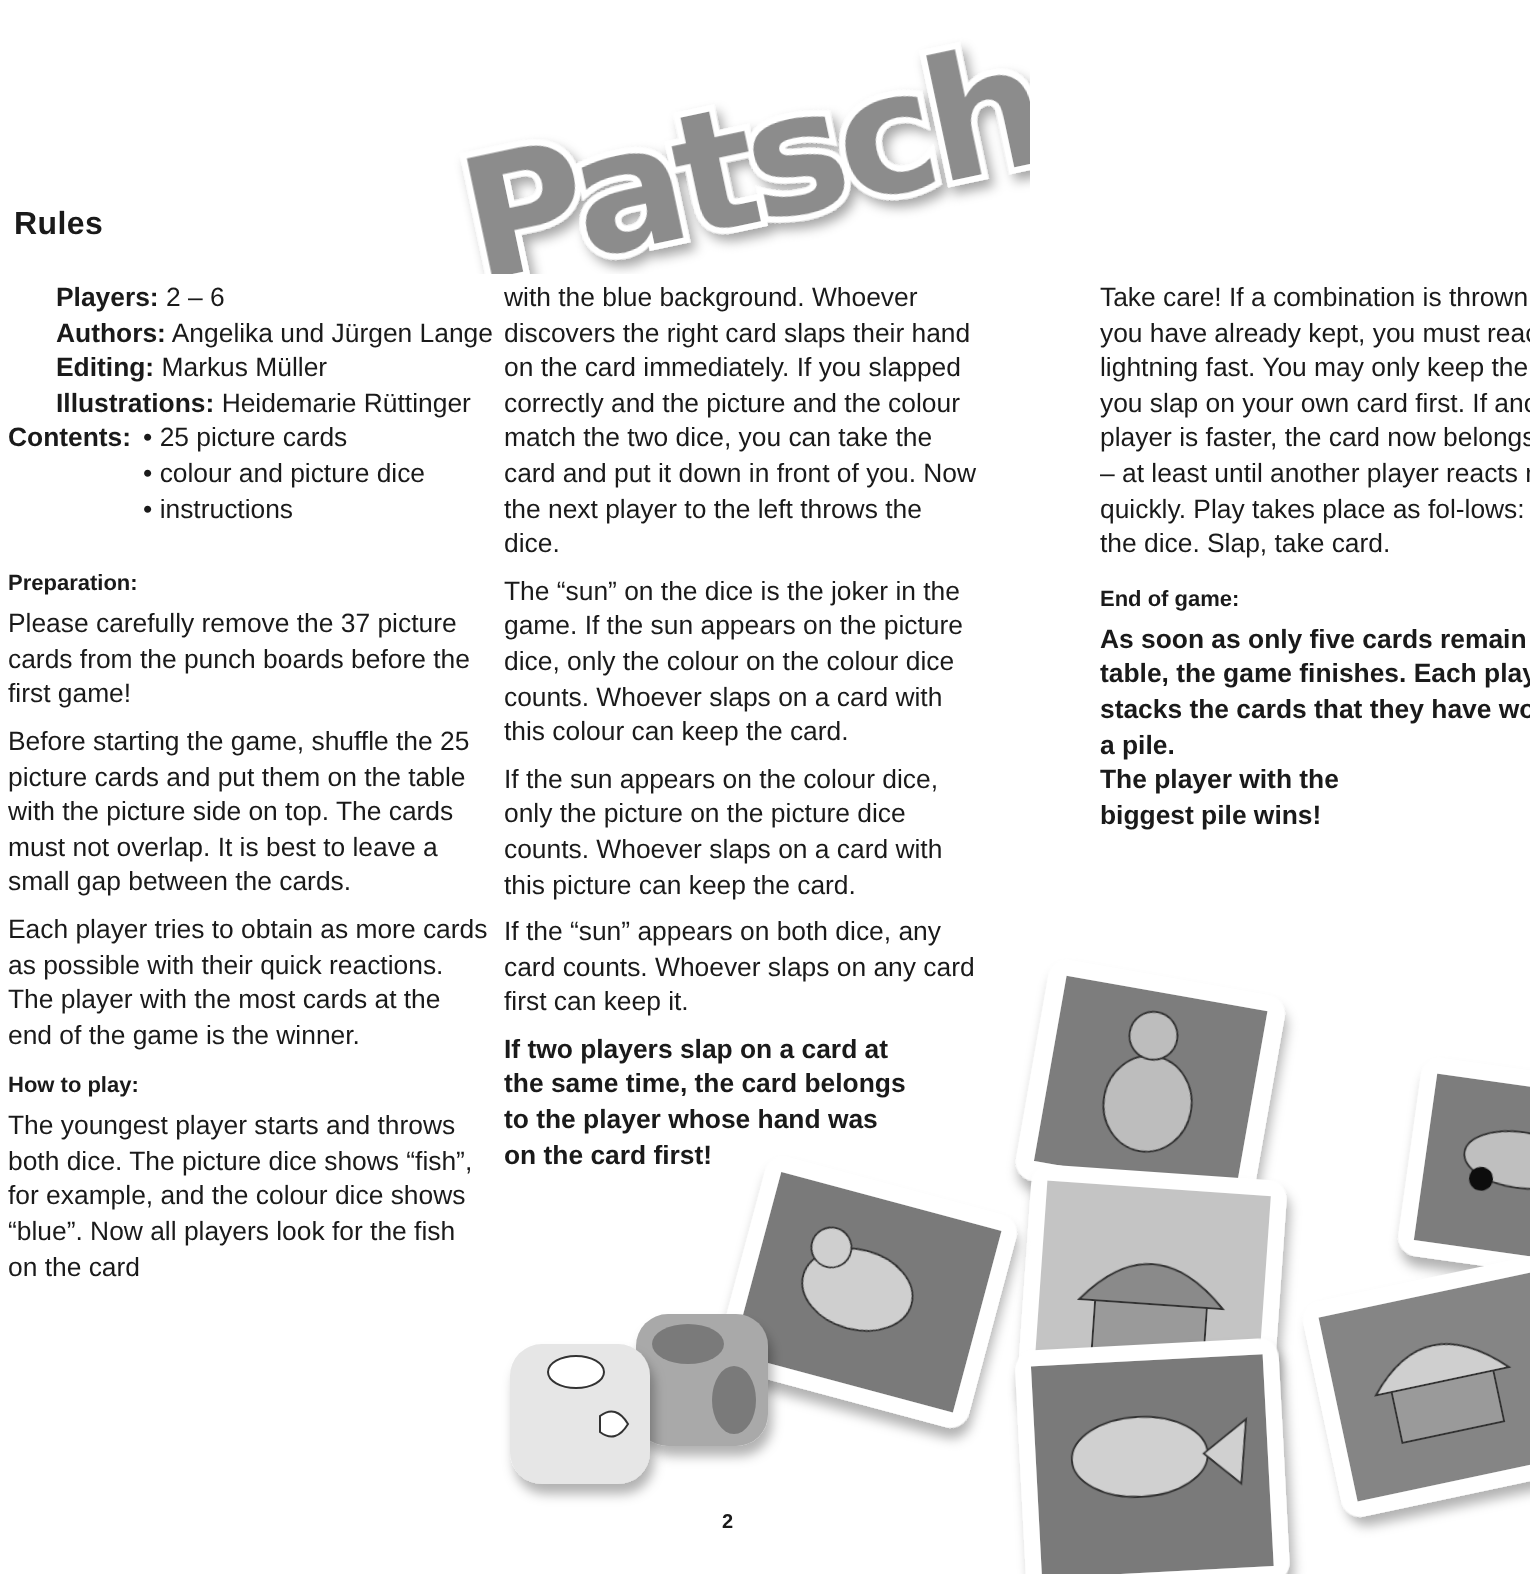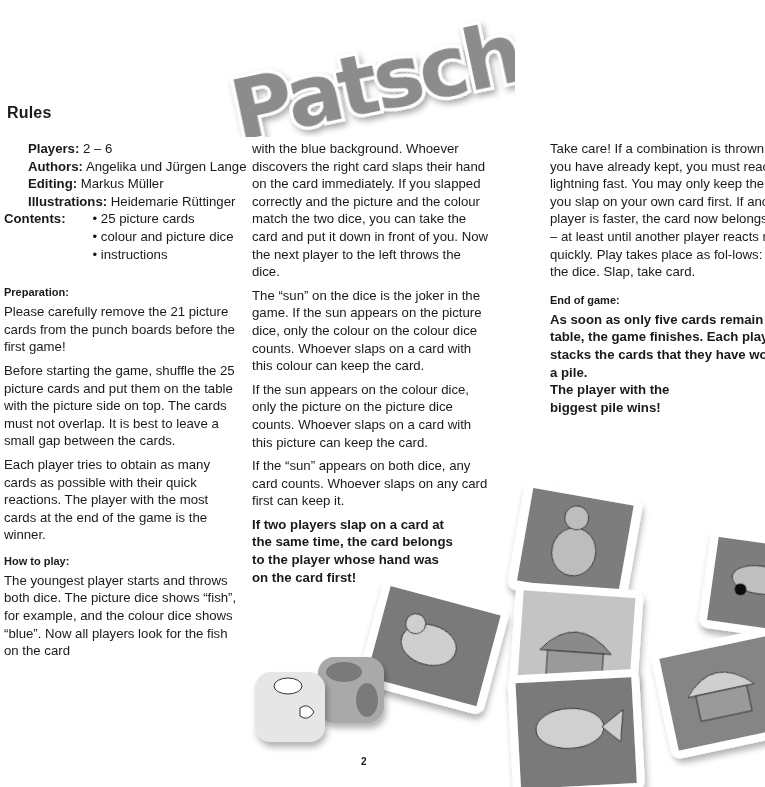--- a/index.html
+++ b/index.html
@@ -11,21 +11,21 @@
   .title {
     position: absolute; left: 7px; top: 104px; margin: 0;
     font-size: 16px; font-weight: bold; letter-spacing: 0.2px;
   }
   .col { position: absolute; font-size: 13.2px; line-height: 17.6px; }
   .col1 { left: 4px; top: 140px; width: 240px; }
   .col2 { left: 252px; top: 140px; width: 240px; }
   .col3 { left: 526px; top: 140px; width: 260px; margin-left: 24px; }
   .info-row { white-space: nowrap; }
   .info-row b { font-weight: bold; padding-left: 24px; }
-  .contents { display: flex; gap: 21px; }
+  .contents { display: flex; }
   .contents ul { margin: 0; padding: 0 0 0 6px; list-style: none; }
   .contents li::before { content: "• "; }
   h3 { margin: 16px 0 1px 0; font-size: 11px; font-weight: bold; line-height: 19px; }
   p { margin: 0 0 6px 0; }
   .pre { white-space: pre-line; font-weight: bold; }
   .page-num { position: absolute; left: 361px; top: 756px; font-size: 10px; font-weight: bold; }
   .illus { position: absolute; left: 240px; top: 470px; width: 525px; height: 317px; }
 </style>
 </head>
 <body>
@@ -53,24 +53,24 @@
       <b>Contents:</b>
       <ul>
         <li>25 picture cards</li>
         <li>colour and picture dice</li>
         <li>instructions</li>
       </ul>
     </div>
   </div>
 
   <h3 style="margin-top:20px">Preparation:</h3>
-  <p>Please carefully remove the 21 picture cards from the punch boards before the first game!</p>
+  <p>Please carefully remove the 37 picture cards from the punch boards before the first game!</p>
   <p>Before starting the game, shuffle the 25 picture cards and put them on the table with the picture side on top. The cards must not overlap. It is best to leave a small gap between the cards.</p>
 
-  <p>Each player tries to obtain as many cards as possible with their quick reactions. The player with the most cards at the end of the game is the winner.</p>
+  <p>Each player tries to obtain as more cards as possible with their quick reactions. The player with the most cards at the end of the game is the winner.</p>
 
   <h3 style="margin-top:8px">How to play:</h3>
   <p>The youngest player starts and throws both dice. The picture dice shows “fish”, for example, and the colour dice shows “blue”. Now all players look for the fish on the card</p>
 </div>
 
 <div class="col col2">
   <p>with the blue background. Whoever discovers the right card slaps their hand on the card immediately. If you slapped correctly and the picture and the colour match the two dice, you can take the card and put it down in front of you.  Now the next player to the left throws the dice.</p>
   <p>The “sun” on the dice is the joker in the game. If the sun appears on the picture dice, only the colour on the colour dice counts. Whoever slaps on a card with this colour can keep the card.</p>
   <p>If the sun appears on the colour dice, only the picture on the picture dice counts. Whoever slaps on a card with this picture can keep the card.</p>
   <p>If the “sun” appears on both dice, any card counts. Whoever slaps on any card first can keep it.</p>

